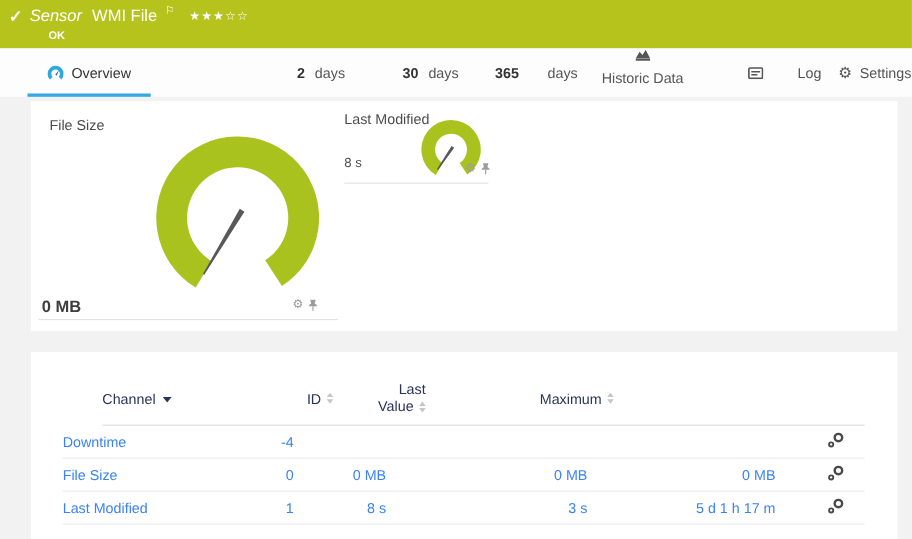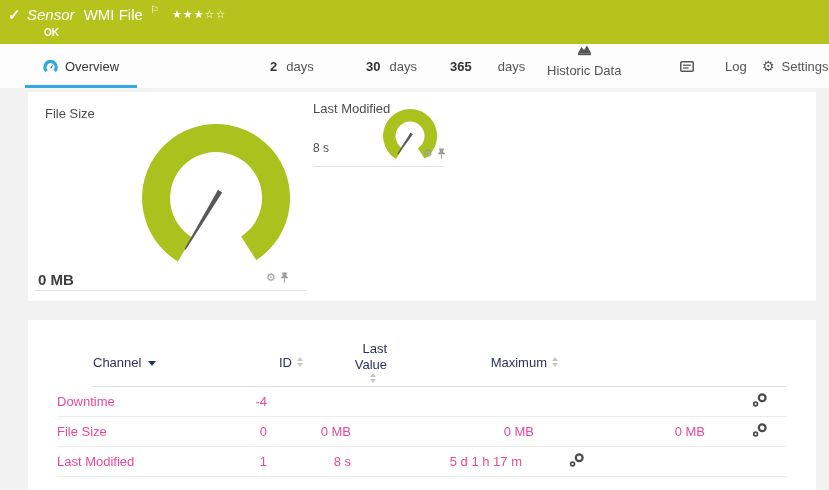--- a/index.html
+++ b/index.html
@@ -44,29 +44,29 @@
   .bigvalue { position:absolute; left:10px; top:179px; font-size:15px; font-weight:600; color:#3e3e3e; }
   .smallvalue { position:absolute; left:285px; top:49px; font-size:12px; color:#4c4c4c; }
   .scale-label { position:absolute; top:263px; width:60px; text-align:center; font-size:11px; color:#555; }
   .wline { position:absolute; height:1px; background:#e2e2e2; }
   .wicons { position:absolute; display:flex; align-items:center; gap:4px; color:#9c9c9c; }
   .wicons .g { font-size:11px; line-height:1; }
   
   .tbl { position:absolute; left:29px; top:18px; width:729px; font-size:13px; }
   .thead { display:flex; align-items:center; min-height:49px; border-bottom:1px solid #dcdcdc;
            color:#2a3359; font-weight:400;margin-left:36px; }
-  .trow { display:flex; align-items:center; height:30px; border-bottom:1px solid #ececec; color:#ec4899; }
+  .trow { display:flex; align-items:center; height:30px; border-bottom:1px solid #ececec; color:#3b82f6; }
   .c-channel { width:150px; text-align:left; }
   .c-id      { width:60px;  text-align:right; }
   .c-lv      { width:84px;  text-align:right; }
   .c-min     { width:183px; text-align:right; }
   .c-max     { width:171px; text-align:right; }
   .c-edit    { width:81px;  text-align:right; padding-right:18px; }
   .lv2 { display:flex; flex-direction:column; align-items:flex-end; line-height:1.25; }
-  .lv2 .l2 { display:flex; align-items:center;flex-direction:column; }
+  .lv2 .l2 { display:flex; align-items:center; }
   .sort { display:inline-block; margin-left:5px; }
   .sort i { display:block; width:0; height:0; border-left:3.5px solid transparent; border-right:3.5px solid transparent; }
   .sort .up { border-bottom:4px solid #c6c6c6; margin-bottom:2px; }
   .sort .dn { border-top:4px solid #c6c6c6; }
   .caret { display:inline-block; width:0; height:0; border-left:4px solid transparent;
            border-right:4px solid transparent; border-top:5px solid #2a3359; margin-left:7px;
            vertical-align:1px; }
   .editicon { cursor:pointer; display:inline-block; }
   svg { display:block; }
   .inlinesvg { display:inline-block; }
@@ -244,20 +244,21 @@
             <circle cx="3.6" cy="12" r="1.9" fill="none" stroke="#4a4a4a" stroke-width="1.7"></circle>
           </svg>
         </span>
       </div>
     </div>
 
     <div class="trow">
       <div class="c-channel">Last Modified</div>
       <div class="c-id">1</div>
       <div class="c-lv">8 s</div>
+      <div class="c-min">3 s</div>
       <div class="c-max">5 d 1 h 17 m</div>
       <div class="c-edit">
         <span class="editicon">
           <svg width="16" height="16" viewBox="0 0 16 16">
             <circle cx="10.2" cy="5.8" r="3.4" fill="none" stroke="#4a4a4a" stroke-width="2.2"></circle>
             <circle cx="3.6" cy="12" r="1.9" fill="none" stroke="#4a4a4a" stroke-width="1.7"></circle>
           </svg>
         </span>
       </div>
     </div>

